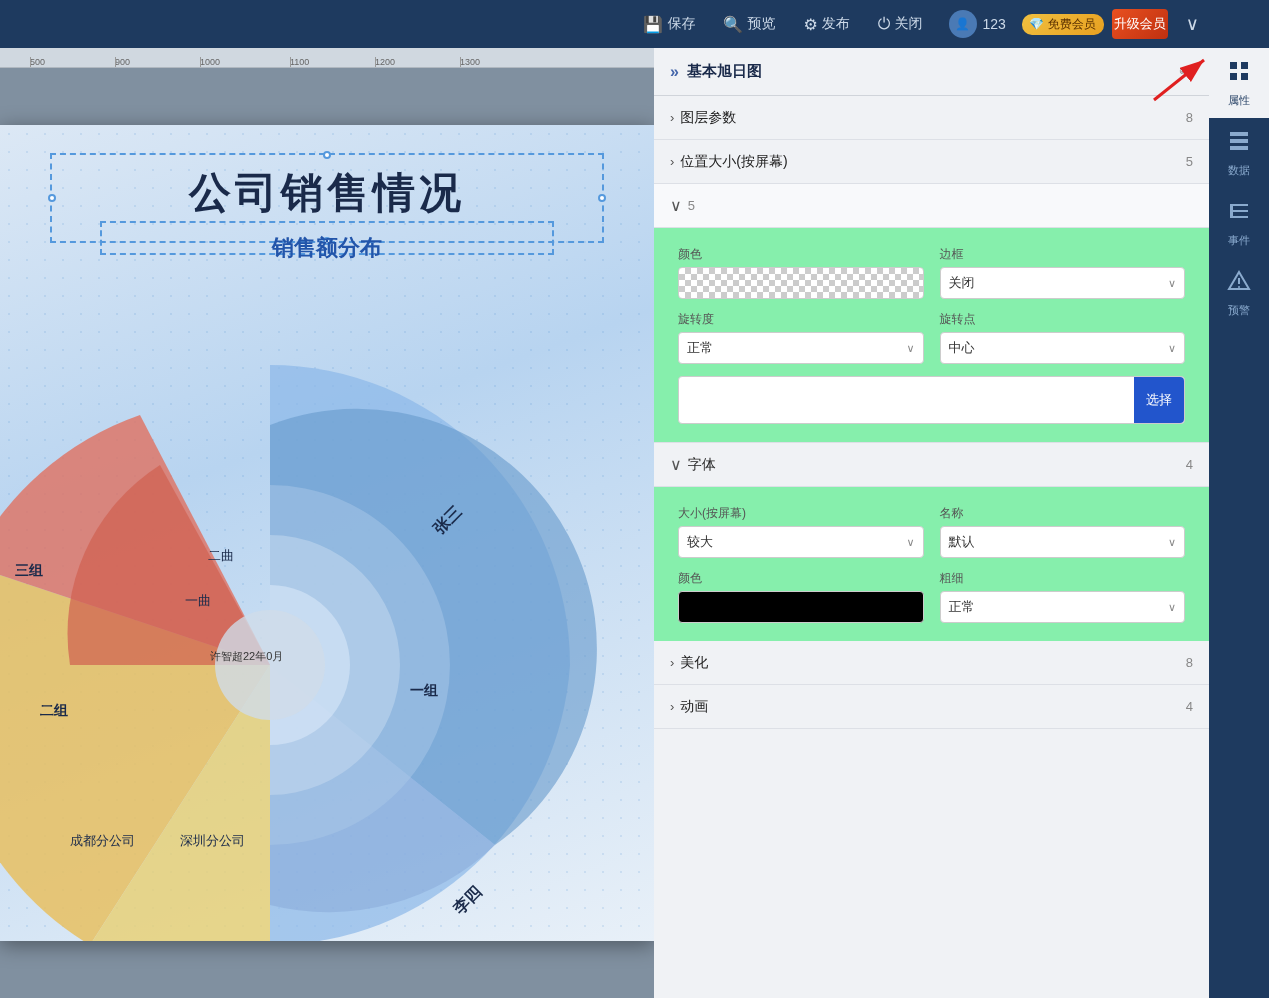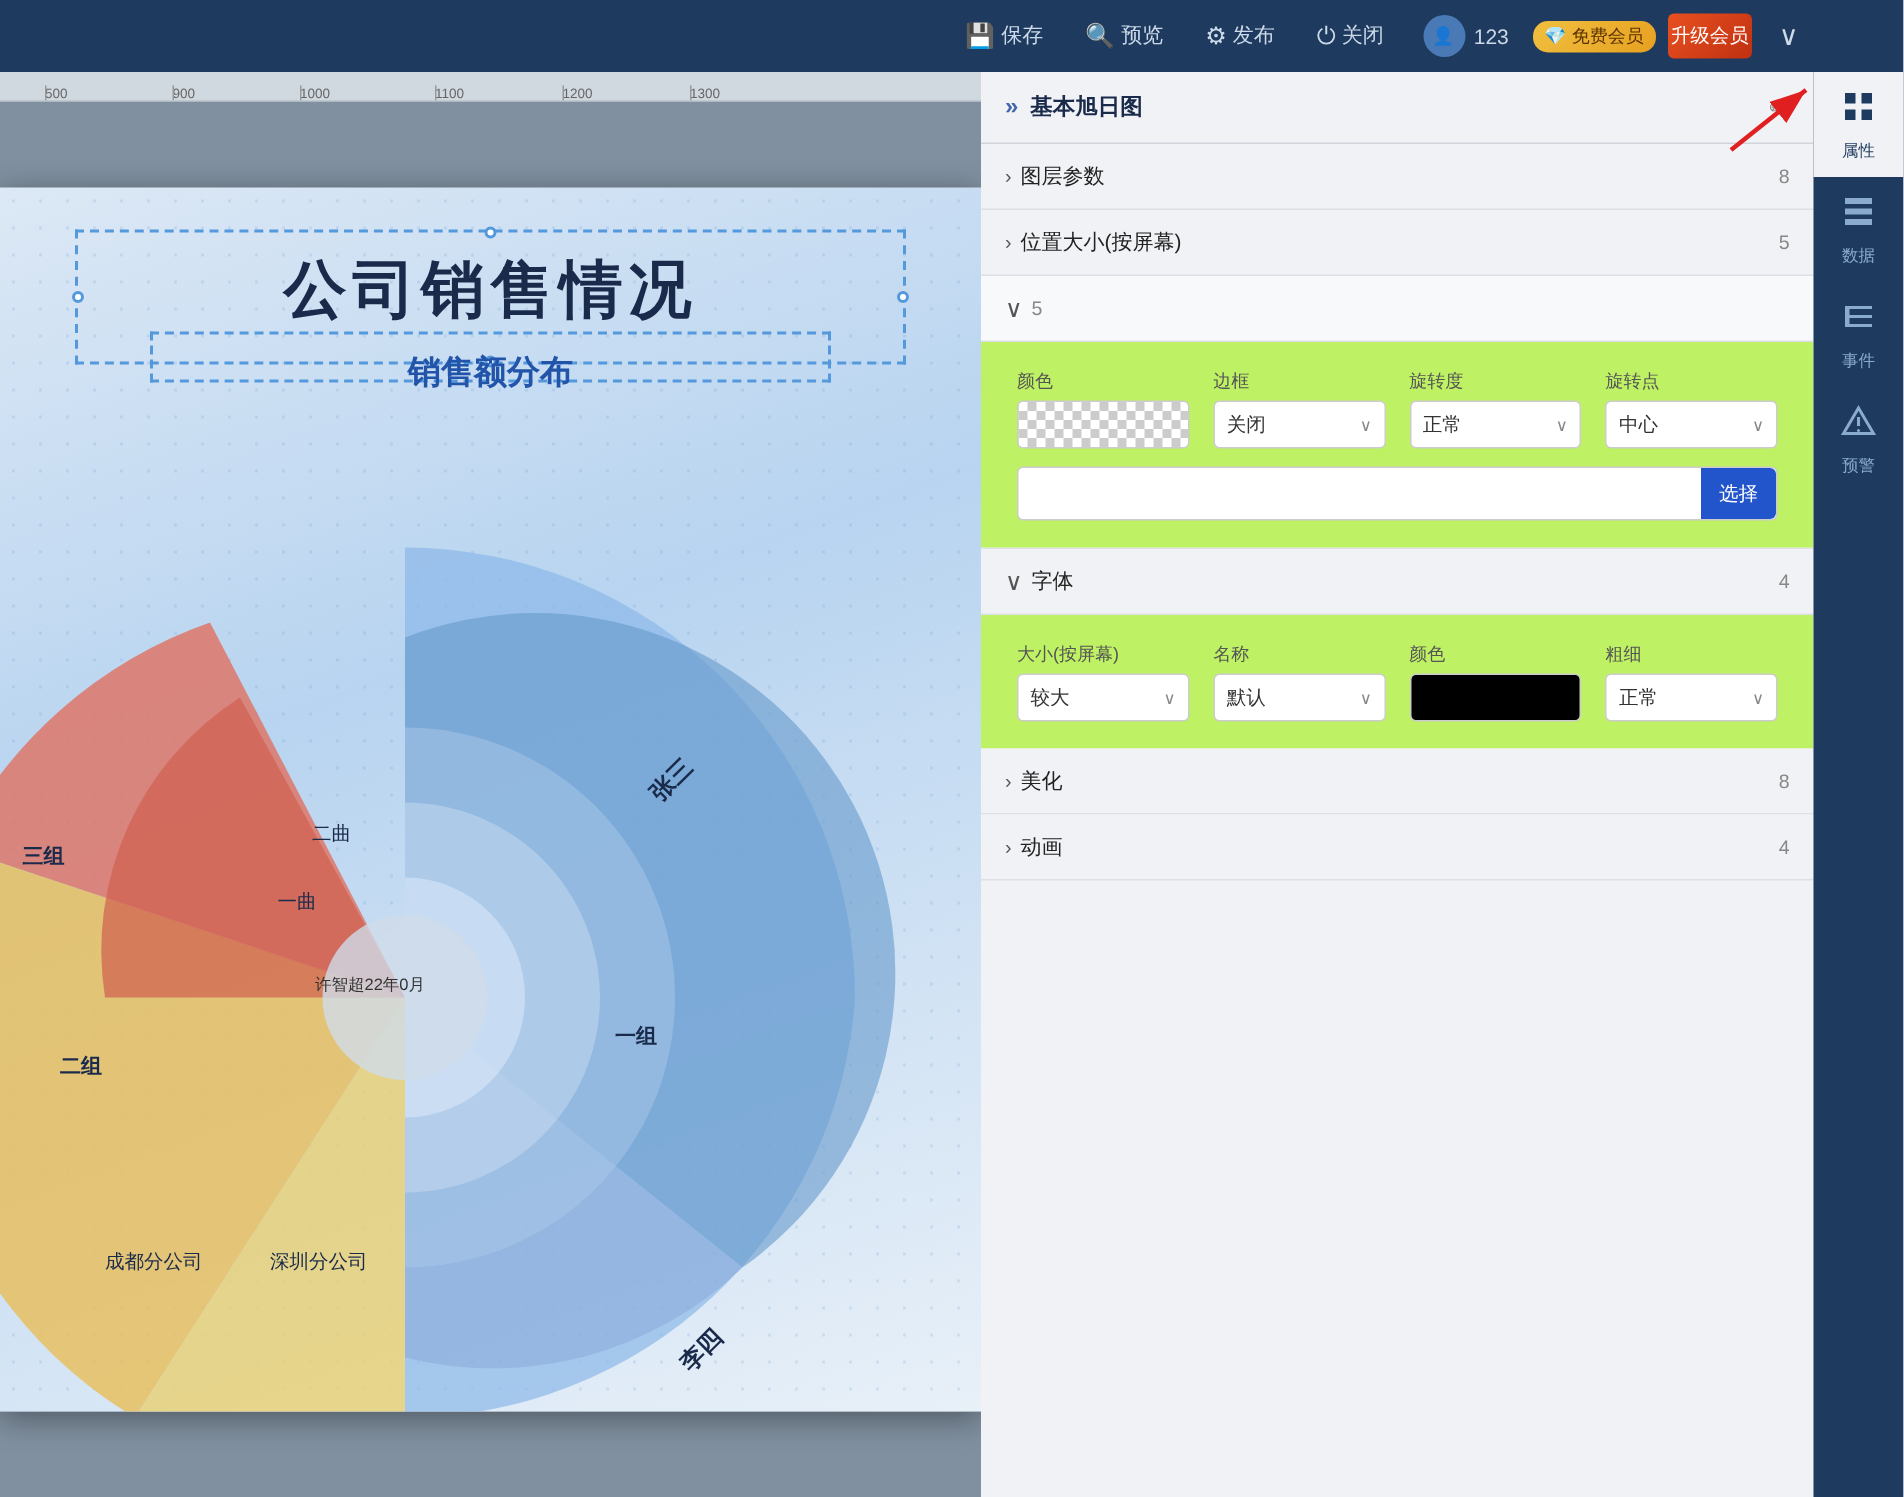--- a/index.html
+++ b/index.html
@@ -233,24 +233,24 @@
       height: 44px;
       padding: 0 16px;
       border-bottom: 1px solid #dde0e6;
       cursor: pointer;
     }
     .section-chevron-down { color: #555; margin-right: 6px; }
 
     
     .prop-grid {
       display: grid;
-      grid-template-columns: 1fr 1fr 1fr 1fr;
+      grid-template-columns: 1fr 1fr;
       gap: 0;
       padding: 12px 16px;
-      background: #bef264;
+      background: #86efac;
     }
     .prop-item {
       padding: 6px 8px;
     }
     .prop-label {
       font-size: 12px;
       color: #555;
       margin-bottom: 4px;
     }
     .prop-control {
@@ -284,21 +284,21 @@
     }
     .select-arrow { color: #888; font-size: 11px; }
 
     .prop-full {
       grid-column: 1 / -1;
     }
     .image-control {
       display: flex;
       align-items: center;
       width: 100%;
-      height: 36px;
+      height: 48px;
       background: white;
       border: 1px solid #ccc;
       border-radius: 4px;
     }
     .image-input {
       flex: 1;
       height: 100%;
       background: transparent;
       border: none;
       padding: 0 8px;

